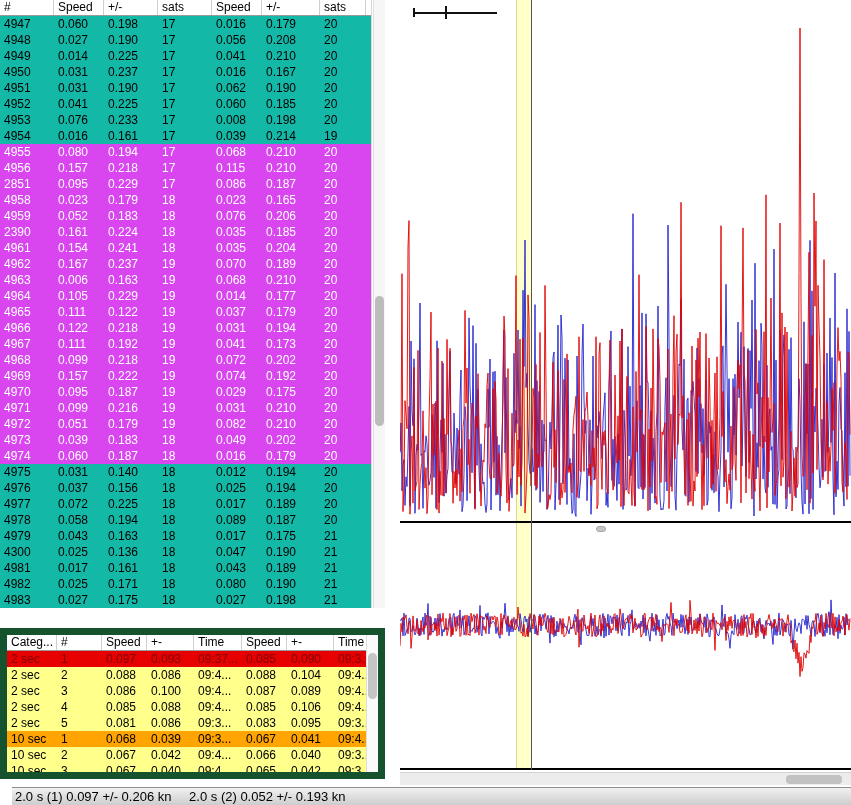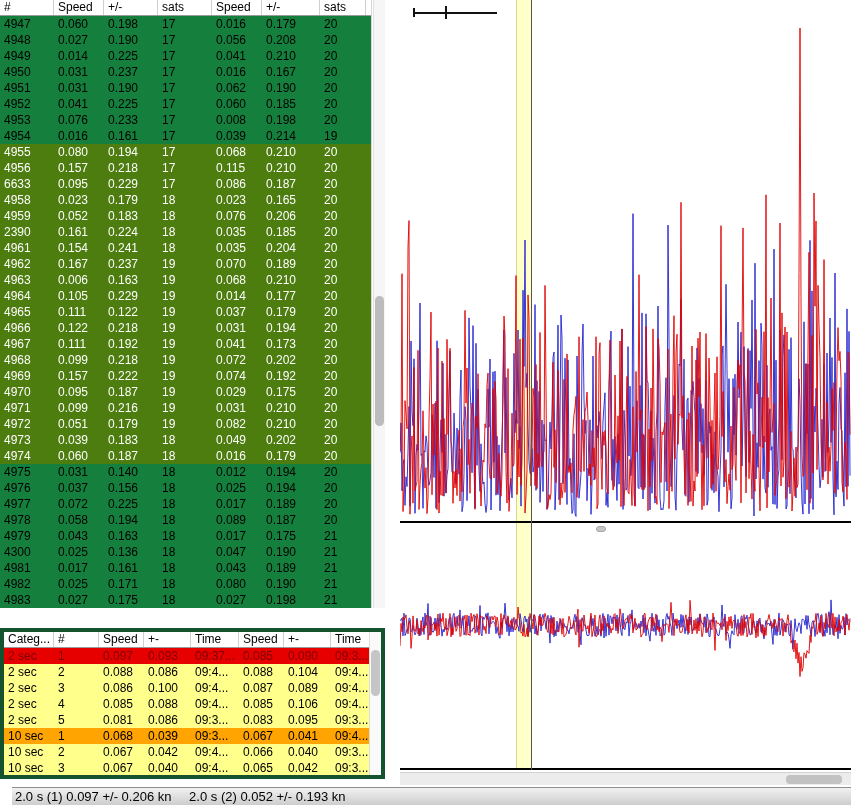--- a/index.html
+++ b/index.html
@@ -5,30 +5,30 @@
   *{box-sizing:border-box;margin:0;padding:0}
   html,body{background:#fff}
   #app{position:relative;width:851px;height:805px;background:#fff;overflow:hidden;
        font-family:"Liberation Sans",sans-serif;font-size:12px;color:#000}
 
   
   .grid-m{display:grid;grid-template-columns:54px 50px 54px 54px 50px 58px 46px}
   .grid-r{display:grid;grid-template-columns:50px 45px 45px 47px 48px 45px 47px 44px}
   .hdr{height:16px;line-height:15px;background:#fff;border-bottom:1px solid #9a9a9a}
   .hdr span{border-right:1px solid #cfcfcf;padding-left:4px;white-space:nowrap;overflow:hidden}
-  .trow{height:16px;line-height:16px;background:#15803d}
+  .trow{height:16px;line-height:16px;background:#14b8a6}
   .trow span{padding-left:4px;white-space:nowrap;overflow:hidden}
-  .trow.selected{background:#4d7c0f;color:#fff}
+  .trow.selected{background:#d946ef;color:#fff}
 
   #main-table{position:absolute;left:0;top:0;width:372px;height:608px;overflow:hidden;border-right:1px solid #d5d5d5}
   #main-scroll{position:absolute;left:373px;top:0;width:12px;height:608px;background:#f6f6f6;border-left:1px solid #e0e0e0}
   #main-thumb{position:absolute;left:1px;top:296px;width:9px;height:130px;background:#bcbcbc;border-radius:5px}
 
   
-  #results{position:absolute;left:0;top:628px;width:385px;height:151px;border:4px solid #14532d;background:#fff;overflow:hidden}
+  #results{position:absolute;left:0;top:628px;width:385px;height:151px;border:7px solid #14532d;background:#fff;overflow:hidden}
   #results .hdr{border-bottom:1px solid #9a9a9a}
   .r-red{background:#e60000;color:#7f0000}
   .r-yellow{background:#ffff8c;color:#000}
   .r-orange{background:#ffa400;color:#000}
   .r-blue{background:#2b50c8;color:#fff}
   #res-scroll{position:absolute;right:0;top:0;width:12px;height:149px;background:#fafafa;border-left:1px solid #dedede}
   #res-thumb{position:absolute;left:1px;top:18px;width:9px;height:46px;background:#c5c5c5;border-radius:5px}
 
   
   #selection-band{position:absolute;left:516px;top:0;width:15px;height:770px;background:#ffffc9;border-left:1px solid #d8d890;z-index:1}
@@ -153,21 +153,21 @@
         <div class="trow grid-m selected">
           <span>4956</span>
           <span>0.157</span>
           <span>0.218</span>
           <span>17</span>
           <span>0.115</span>
           <span>0.210</span>
           <span>20</span>
         </div>
         <div class="trow grid-m selected">
-          <span>6633</span>
+          <span>2851</span>
           <span>0.095</span>
           <span>0.229</span>
           <span>17</span>
           <span>0.086</span>
           <span>0.187</span>
           <span>20</span>
         </div>
         <div class="trow grid-m selected">
           <span>4958</span>
           <span>0.023</span>

